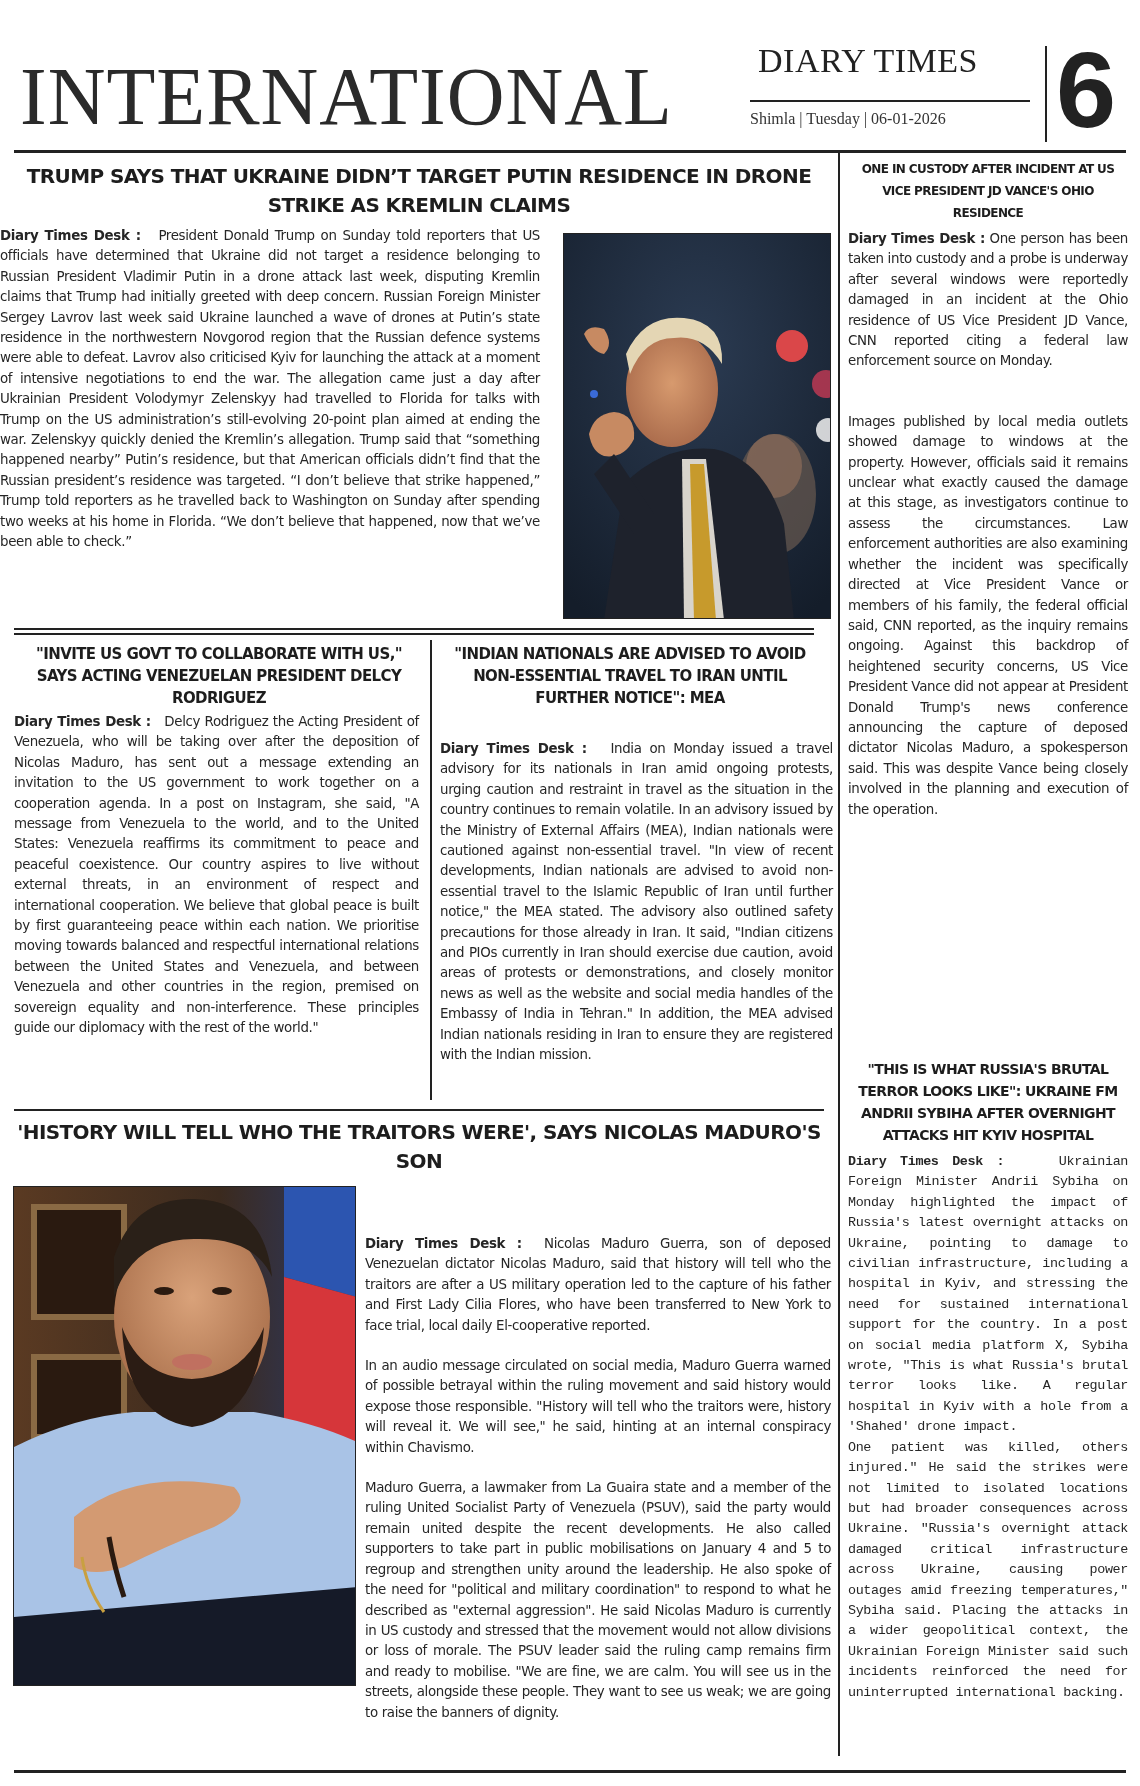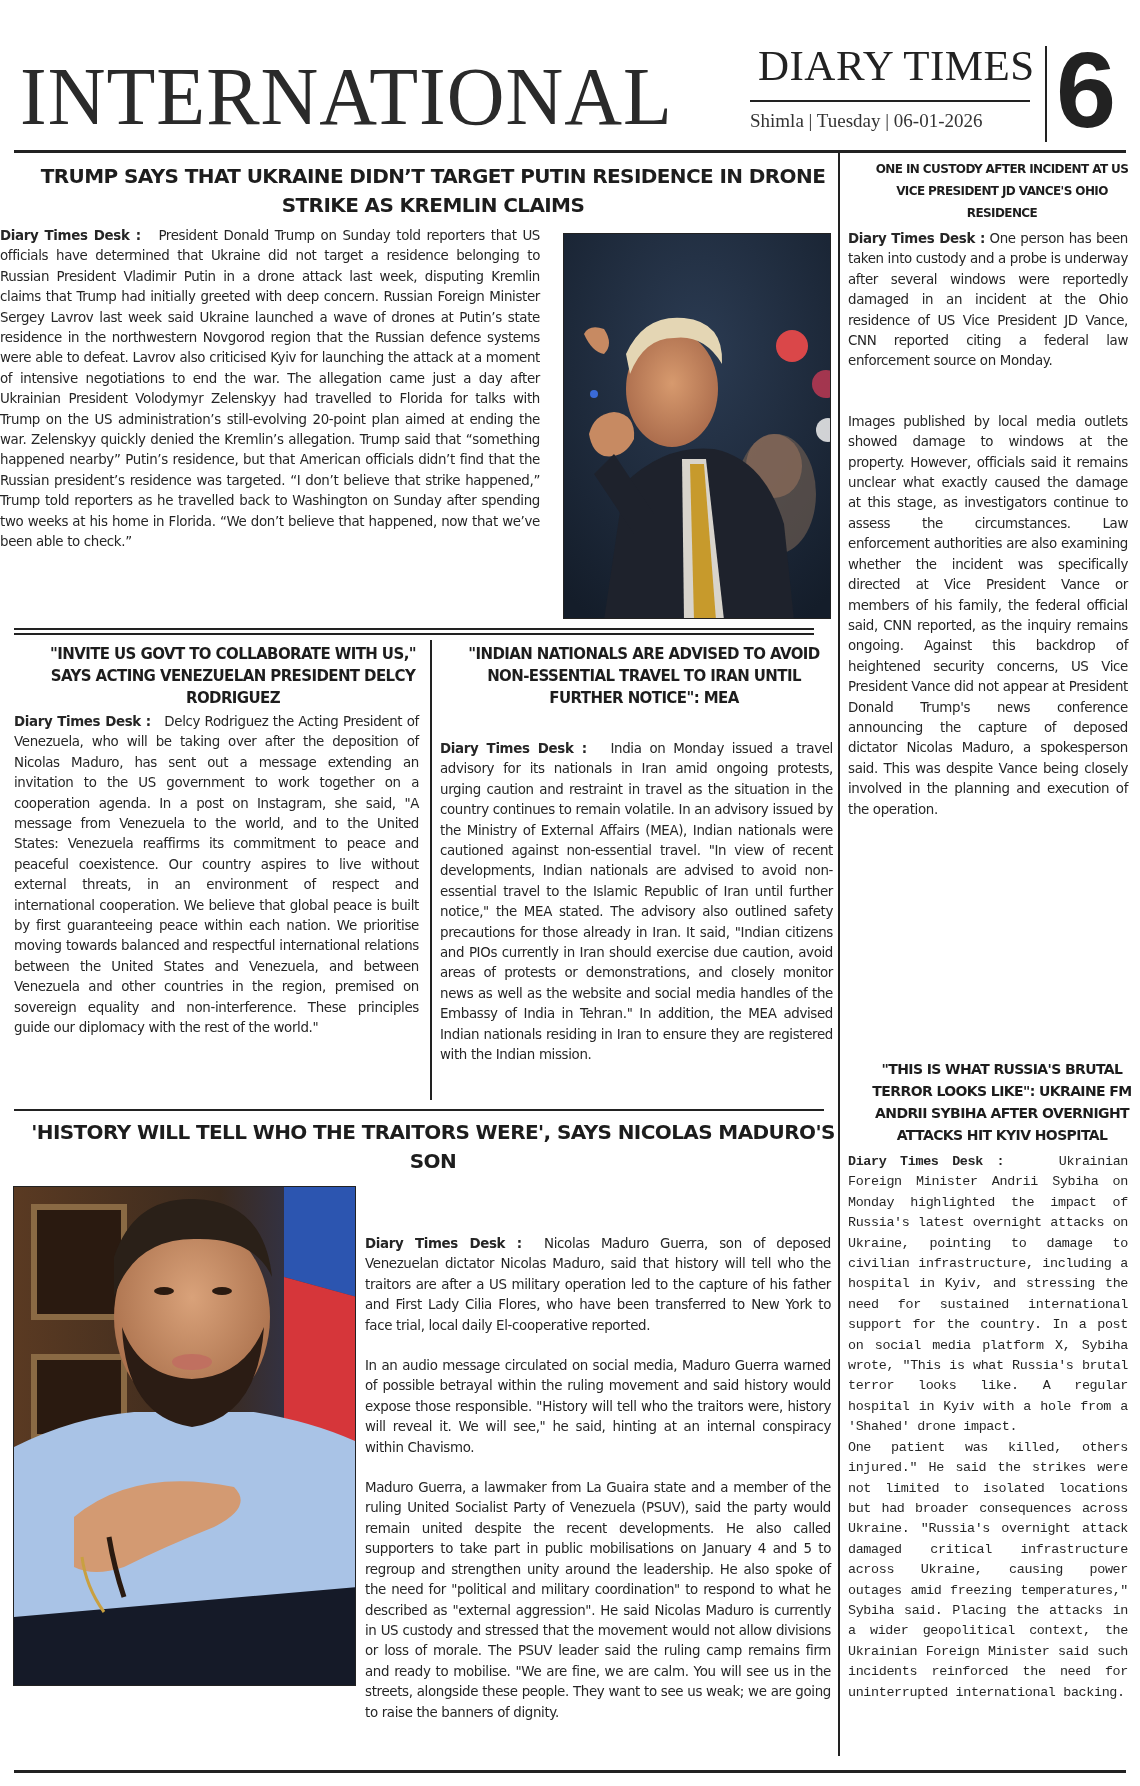--- a/index.html
+++ b/index.html
@@ -1,27 +1,27 @@
 <!DOCTYPE html>
 <html><head>
 <meta charset="utf-8">
 <style>
   * { box-sizing: border-box; margin: 0; padding: 0; }
   html, body { width: 1140px; height: 1786px; background: #ffffff; overflow: hidden; }
   body { position: relative; font-family: "DejaVu Sans", sans-serif; color: #222; }
 
   .masthead-section { position: absolute; left: 20px; top: 56px; font-family: "Liberation Serif", "DejaVu Serif", serif; font-size: 80px; letter-spacing: 1px; color: #2a2a2a; line-height: 1; transform: scaleY(1.02); }
-  .brand { position: absolute; left: 758px; top: 44px; font-family: "Liberation Serif", serif; font-size: 43px; color: #222; line-height: 1; letter-spacing: 0.5px; }
+  .brand { position: absolute; left: 758px; top: 44px; font-family: "Liberation Serif", serif; font-size: 34px; color: #222; line-height: 1; letter-spacing: 0.5px; }
   .brand-rule { position: absolute; left: 750px; top: 100px; width: 280px; height: 2px; background: #222; }
-  .dateline { position: absolute; left: 750px; top: 110px; font-family: "Liberation Serif", serif; font-size: 19px; color: #333; }
+  .dateline { position: absolute; left: 750px; top: 110px; font-family: "Liberation Serif", serif; font-size: 16px; color: #333; }
   .masthead-vrule { position: absolute; left: 1045px; top: 46px; width: 2px; height: 96px; background: #222; }
   .page-number { position: absolute; left: 1056px; top: 36px; font-family: "Liberation Sans", sans-serif; font-weight: bold; font-size: 108px; line-height: 1; color: #222; }
   .top-rule { position: absolute; left: 14px; top: 150px; width: 1112px; height: 3px; background: #222; }
 
-  .headline { font-family: "DejaVu Sans", sans-serif; font-weight: bold; text-align: center; color: #1d1d1d; letter-spacing: -0.6px; margin-left: 14px; }
+  .headline { font-family: "DejaVu Sans", sans-serif; font-weight: bold; text-align: center; color: #1d1d1d; letter-spacing: -0.6px; }
   .body-text { font-family: "DejaVu Sans", sans-serif; font-size: 13.4px; line-height: 20.4px; text-align: justify; color: #262626; letter-spacing: -0.35px; }
   .desk { font-weight: bold; }
   .para-gap { height: 20px; }
 
   
   .lead-headline { position: absolute; left: 14px; top: 162px; width: 810px; font-size: 20px; line-height: 29px; }
   .lead-photo { position: absolute; left: 563px; top: 233px; width: 268px; height: 386px; border: 1.5px solid #222; overflow: hidden; }
   .lead-body { position: absolute; left: 0; top: 226px; width: 540px; }
 
   .double-rule { position: absolute; left: 14px; top: 628px; width: 800px; height: 7px; border-top: 2px solid #222; border-bottom: 2px solid #222; }

